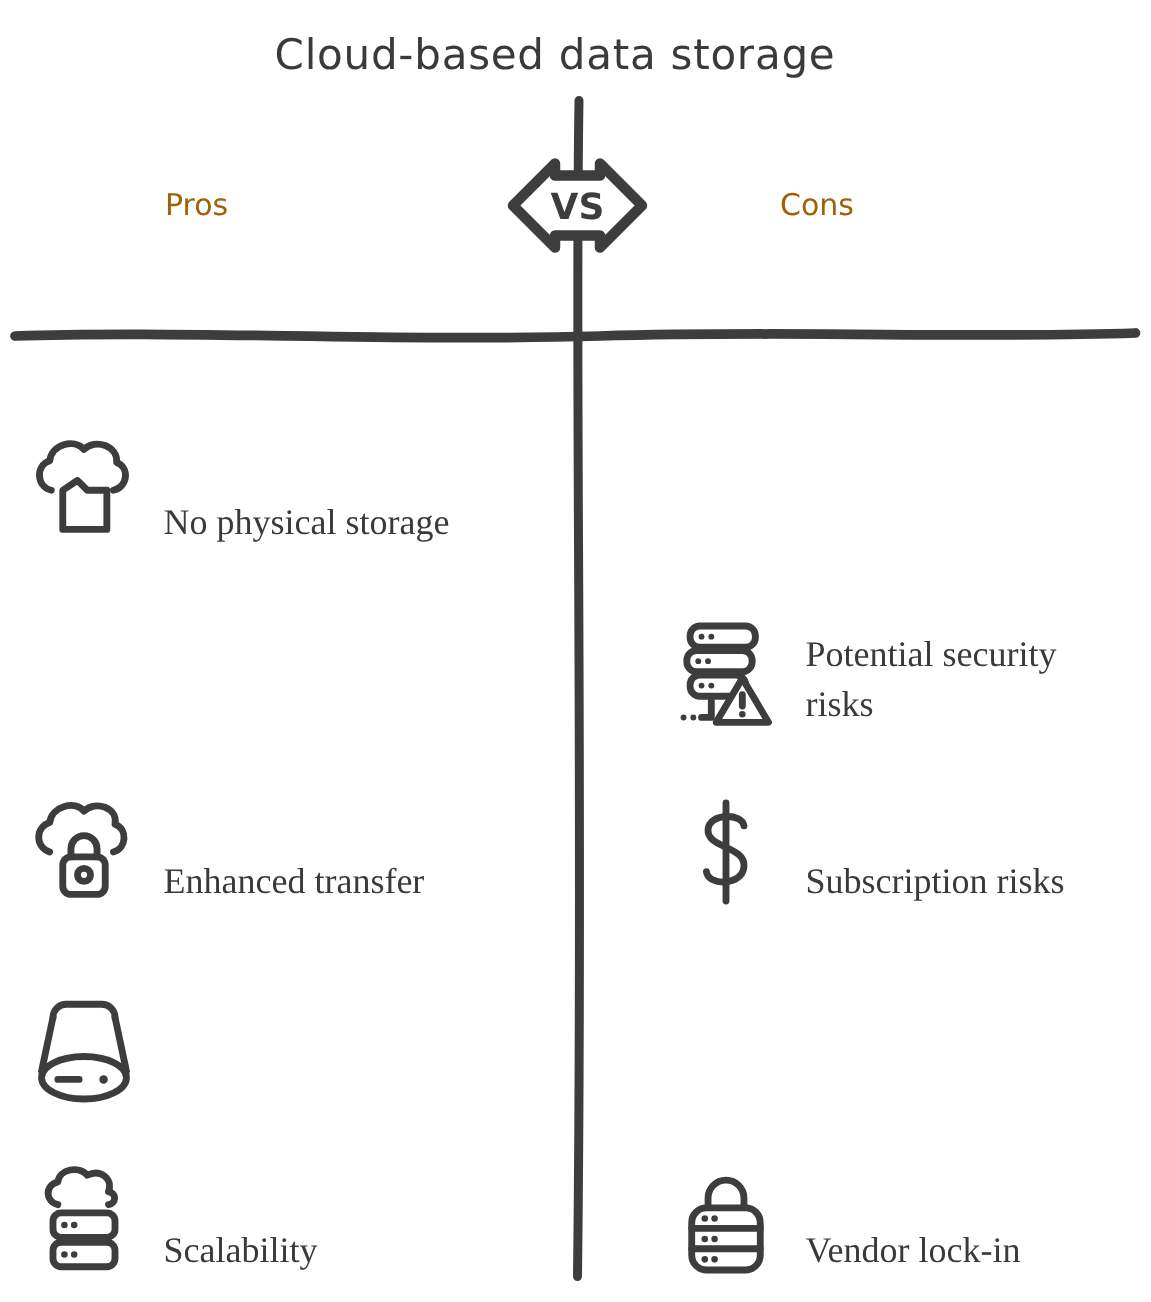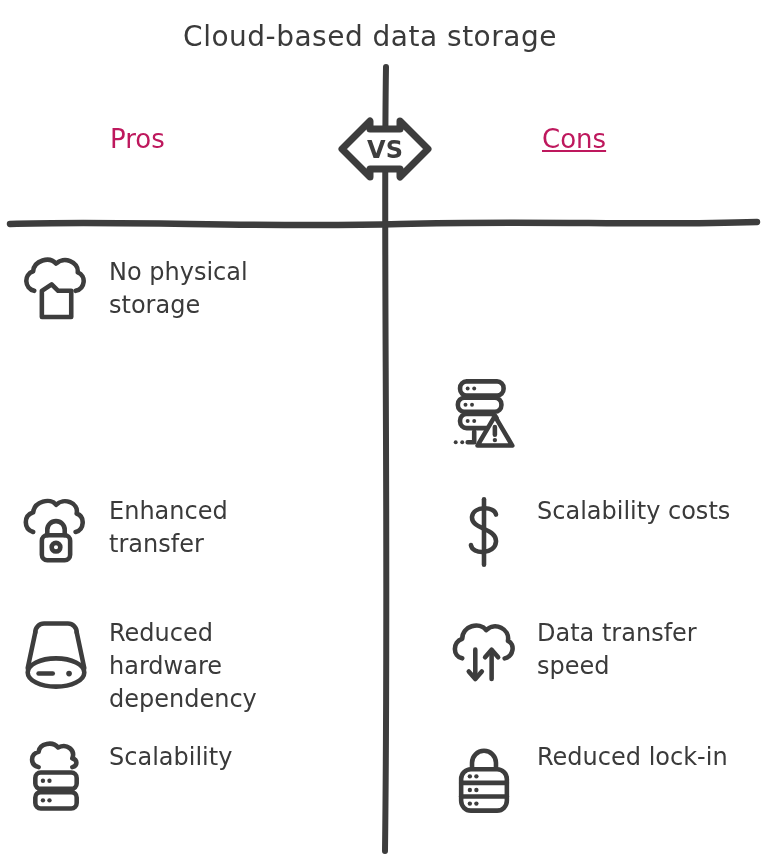--- a/index.html
+++ b/index.html
@@ -8,28 +8,28 @@
     position:relative; width:767px; height:868px; background:#ffffff;
     font-family:"DejaVu Sans","Liberation Sans",sans-serif; color:#3a3a3a;
     overflow:hidden;
   }
   .axes { position:absolute; left:0; top:0; z-index:0; }
   .title {
     position:absolute; top:20px; left:0; width:740px; text-align:center;
     font-size:28px; letter-spacing:0.5px; color:#3a3a3a; z-index:1;
   }
   .col-header {
-    position:absolute; top:124px; font-size:26px; color:#be185d; z-index:1;
+    position:absolute; top:124px; font-size:20px; color:#a16207; z-index:1;
   }
   .pros-header { left:110px; }
-  .cons-header { left:542px;text-decoration:underline; }
-  .vs-badge { position:absolute; left:337px; top:112px; width:96px; height:74px; z-index:2; }
+  .cons-header { left:520px; }
+  .vs-badge { position:absolute; left:337px; top:100px; width:96px; height:74px; z-index:2; }
   .vs-badge svg { display:block; }
   .row {
-    position:absolute; display:flex; align-items:flex-start; z-index:1;
+    position:absolute; display:flex; align-items:flex-end; z-index:1;font-family:Liberation Serif, serif;
   }
   .row .icon { flex:0 0 auto; display:block; }
   .row .label {
     display:block; font-size:24px; line-height:33px; color:#3a3a3a;
     margin-left:17px; width:195px;
   }
   .r-left  { left:20px;  width:300px; }
   .r-right { left:448px; width:300px; }
   .rt1 { top:256px; height:110px; }
   .rt2 { top:377px; height:110px; }
@@ -83,21 +83,20 @@
 
   <div class="row r-left rt4">
     <svg class="icon" width="72" height="74" viewBox="0 0 64 68">
       <path class="ic" d="M13 14 a8 8 0 0 1 8 -8 h22 a8 8 0 0 1 8 8"></path>
       <path class="ic" d="M13 14 L6 47"></path>
       <path class="ic" d="M51 14 L58 47"></path>
       <ellipse class="ic" cx="32" cy="51" rx="26" ry="13"></ellipse>
       <path class="ic" d="M16 52 H29"></path>
       <circle class="icf" cx="44" cy="52" r="2.6"></circle>
     </svg>
-    <span class="label">Reduced hardware dependency</span>
   </div>
 
   <div class="row r-left rt5">
     <svg class="icon" width="72" height="74" viewBox="0 0 64 68">
       <path class="ic" d="M16 24 C8 22 8 12 16 10 C17 2 29 0 34 6 C42 2 50 8 47 16 C52 17 52 23 47 24"></path>
       <rect class="ic" x="13" y="29" width="38" height="15" rx="5"></rect>
       <rect class="ic" x="13" y="47" width="38" height="15" rx="5"></rect>
       <circle class="icf" cx="20" cy="36.5" r="2"></circle>
         <circle class="icf" cx="26" cy="36.5" r="2"></circle>
       <circle class="icf" cx="20" cy="54.5" r="2"></circle>
@@ -118,50 +117,41 @@
         <circle class="icf" cx="21" cy="25.5" r="1.8"></circle>
       <circle class="icf" cx="17" cy="40.5" r="1.8"></circle>
         <circle class="icf" cx="23" cy="40.5" r="1.8"></circle>
       <circle class="icf" cx="6" cy="60" r="1.8"></circle>
         <circle class="icf" cx="12" cy="60" r="1.8"></circle>
       <path class="ic" d="M17 60 H23 V50"></path>
       <path class="icw" d="M42 36 L58 63 H26 Z"></path>
       <path class="ic" d="M42 46 V53"></path>
       <circle class="icf" cx="42" cy="58" r="2"></circle>
     </svg>
+    <span class="label">Potential security risks</span>
   </div>
 
   <div class="row r-right rt3">
     <svg class="icon" width="72" height="74" viewBox="0 0 64 68">
       <path class="ic" d="M32 4 V64"></path>
       <path class="ic" d="M43 18 C42 10 22 10 21 20 C20 32 44 30 43 43 C42 55 21 55 20 46"></path>
     </svg>
-    <span class="label">Scalability costs</span>
+    <span class="label">Subscription risks</span>
   </div>
 
-  <div class="row r-right rt4">
-    <svg class="icon" width="72" height="74" viewBox="0 0 64 68">
-      <path class="ic" d="M12 38 C3 36 3 23 12 20 C12 8 28 4 34 12 C42 4 56 11 54 22 C61 25 59 36 51 38"></path>
-      <path class="ic" d="M24 30 V56"></path>
-      <path class="ic" d="M18 50 L24 57 L30 50"></path>
-      <path class="ic" d="M39 57 V31"></path>
-      <path class="ic" d="M33 37 L39 30 L45 37"></path>
-    </svg>
-    <span class="label">Data transfer speed</span>
-  </div>
 
   <div class="row r-right rt5">
     <svg class="icon" width="72" height="74" viewBox="0 0 64 68">
       <path class="ic" d="M21 26 v-6 a11 11 0 0 1 22 0 v6"></path>
       <rect class="icw" x="11" y="26" width="42" height="38" rx="9"></rect>
       <path class="ic" d="M11 38.5 H53"></path>
       <path class="ic" d="M11 51 H53"></path>
       <circle class="icf" cx="19" cy="32.5" r="2"></circle>
         <circle class="icf" cx="25" cy="32.5" r="2"></circle>
       <circle class="icf" cx="19" cy="45" r="2"></circle>
         <circle class="icf" cx="25" cy="45" r="2"></circle>
       <circle class="icf" cx="19" cy="57.5" r="2"></circle>
         <circle class="icf" cx="25" cy="57.5" r="2"></circle>
     </svg>
-    <span class="label">Reduced lock-in</span>
+    <span class="label">Vendor lock-in</span>
   </div>
 
 </div>
 
 </body></html>

